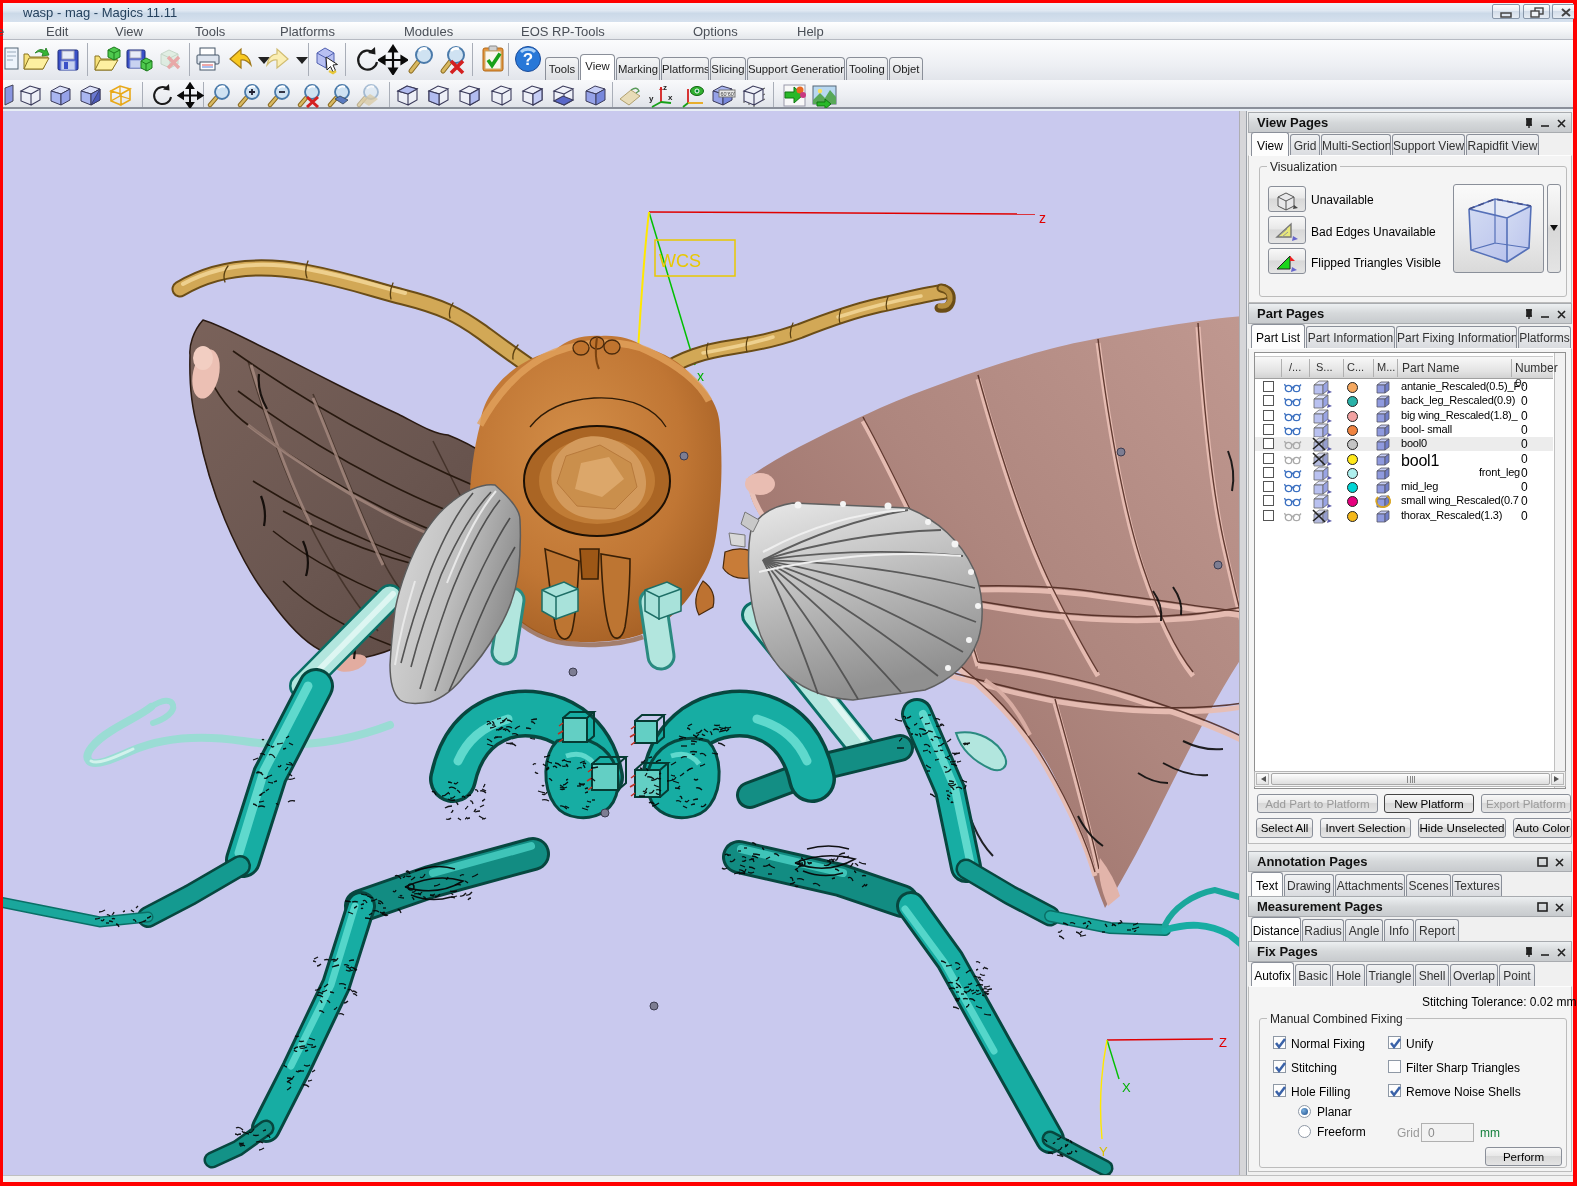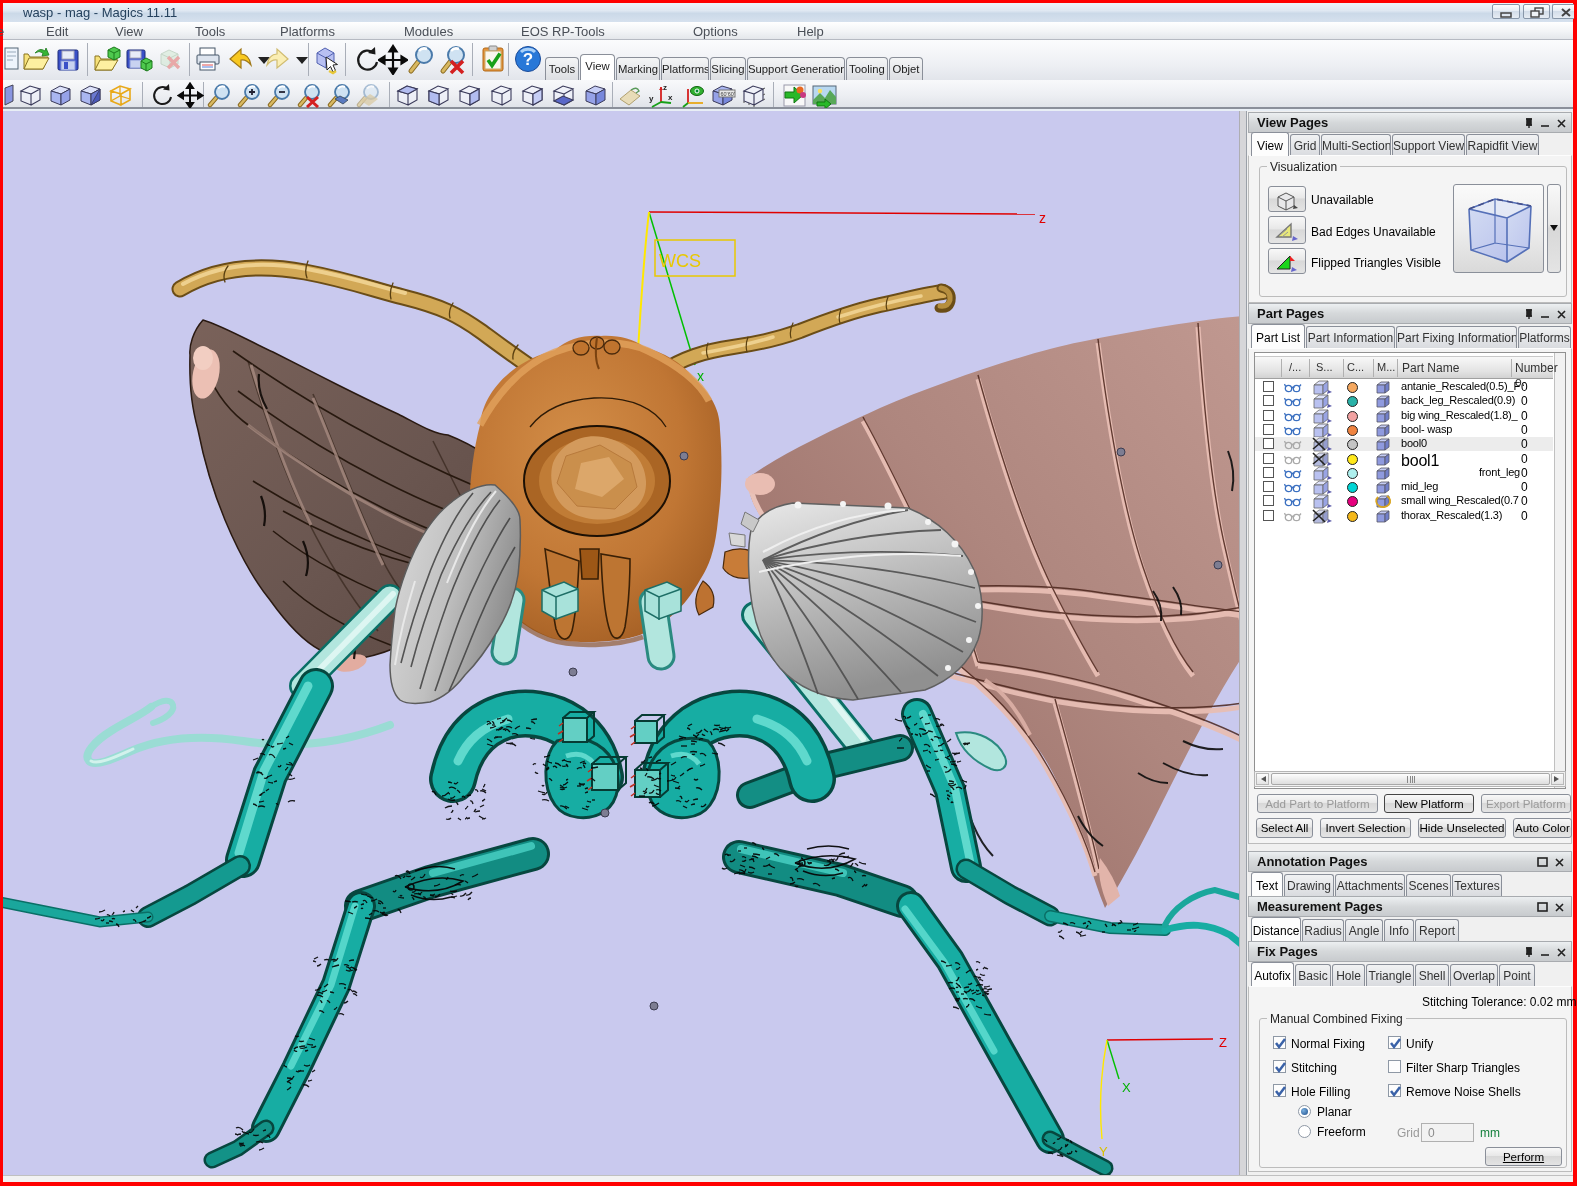--- a/index.html
+++ b/index.html
@@ -1346,21 +1346,21 @@
                   <path d="M2,5 h9 v9 h-9 Z" fill="#b9c1f0" stroke="#666" stroke-width="0.8"></path>
                   <path d="M11,5 L16,1 v9 l-5,4 Z" fill="#99a4e4" stroke="#666" stroke-width="0.8"></path>
                   <path d="M16,10 l4,2 -5,2 z" fill="#5a5aa8"></path>
                 </svg>
                 <div style="position:absolute;left:92px;top:1.5px;width:11px;height:11px;border-radius:50%;background:#ef8340;border:1px solid #222;"></div>
                 <svg style="position:absolute;left:120px;top:0px;" width="20" height="15">
                   <path d="M2,5 L6,2 L14,2 L10,5 Z" fill="#c3caf2" stroke="#556" stroke-width="0.8"></path>
                   <path d="M2,5 h8 v8 h-8 Z" fill="#8f9ade" stroke="#556" stroke-width="0.8"></path>
                   <path d="M10,5 L14,2 v8 l-4,3 Z" fill="#717ec8" stroke="#556" stroke-width="0.8"></path>
                 </svg>
-                <span style="position:absolute;left:146px;top:0px;white-space:nowrap;width:119px;overflow:hidden;display:inline-block;font-size:11px;letter-spacing:-0.2px;">bool- wasp</span>
+                <span style="position:absolute;left:146px;top:0px;white-space:nowrap;width:119px;overflow:hidden;display:inline-block;font-size:11px;letter-spacing:-0.2px;">bool- small</span>
                 <span style="position:absolute;left:266px;top:0px;">0</span>
               </div>
 <div style="position:absolute;left:0;top:57px;width:298px;height:14px;background:#ececec;font-size:12px;color:#000;">
                 <div style="position:absolute;left:8px;top:1px;width:11px;height:11px;border:1px solid #555;background:#fff;"></div>
                 <svg style="position:absolute;left:29px;top:2px;" width="18" height="11">
                   <g fill="none" stroke="#a9a9a9" stroke-width="1.3">
                     <circle cx="4.5" cy="6.5" r="3.2"></circle>
                     <circle cx="12.5" cy="6.5" r="3.2"></circle>
                     <path d="M7.7,6 q1.3,-1.5 2.6,0 M1.6,4.5 L0.5,2 M15.4,4.5 L17,2.5"></path>
                   </g>
@@ -1605,18 +1605,18 @@
         </g>
       </svg>
       <div style="position:absolute;left:51px;top:994px;width:13px;height:13px;border:1px solid #8e98a5;border-radius:50%;background:#fff;"></div>
       <div style="position:absolute;left:54px;top:997px;width:7px;height:7px;border-radius:50%;background:radial-gradient(circle at 35% 35%,#7ab0e0,#1e4e8c);"></div>
       <div class="cblabel" style="left:70px;top:994px;">Planar</div>
       <div style="position:absolute;left:51px;top:1014px;width:13px;height:13px;border:1px solid #8e98a5;border-radius:50%;background:#fff;"></div>
       <div class="cblabel" style="left:70px;top:1014px;">Freeform</div>
       <div class="cblabel" style="left:150px;top:1015px;color:#9a9a9a;">Grid</div>
       <div style="position:absolute;left:174px;top:1012px;width:53px;height:19px;border:1px solid #b0b0b0;background:#f2f2f2;font-size:12px;color:#8a8a8a;padding:2px 0 0 6px;">0</div>
       <div class="cblabel" style="left:233px;top:1015px;color:#15803d;">mm</div>
-      <div class="btn" style="left:238px;top:1036px;width:77px;height:19px;padding-top:2px;text-decoration:underline;">Perform</div>
+      <div class="btn" style="left:238px;top:1036px;width:77px;height:19px;padding-top:2px;">Perform</div>
     </div>
   </div>
   <div id="statusbar"></div>
 </div>
   </div>
 
 </body></html>

